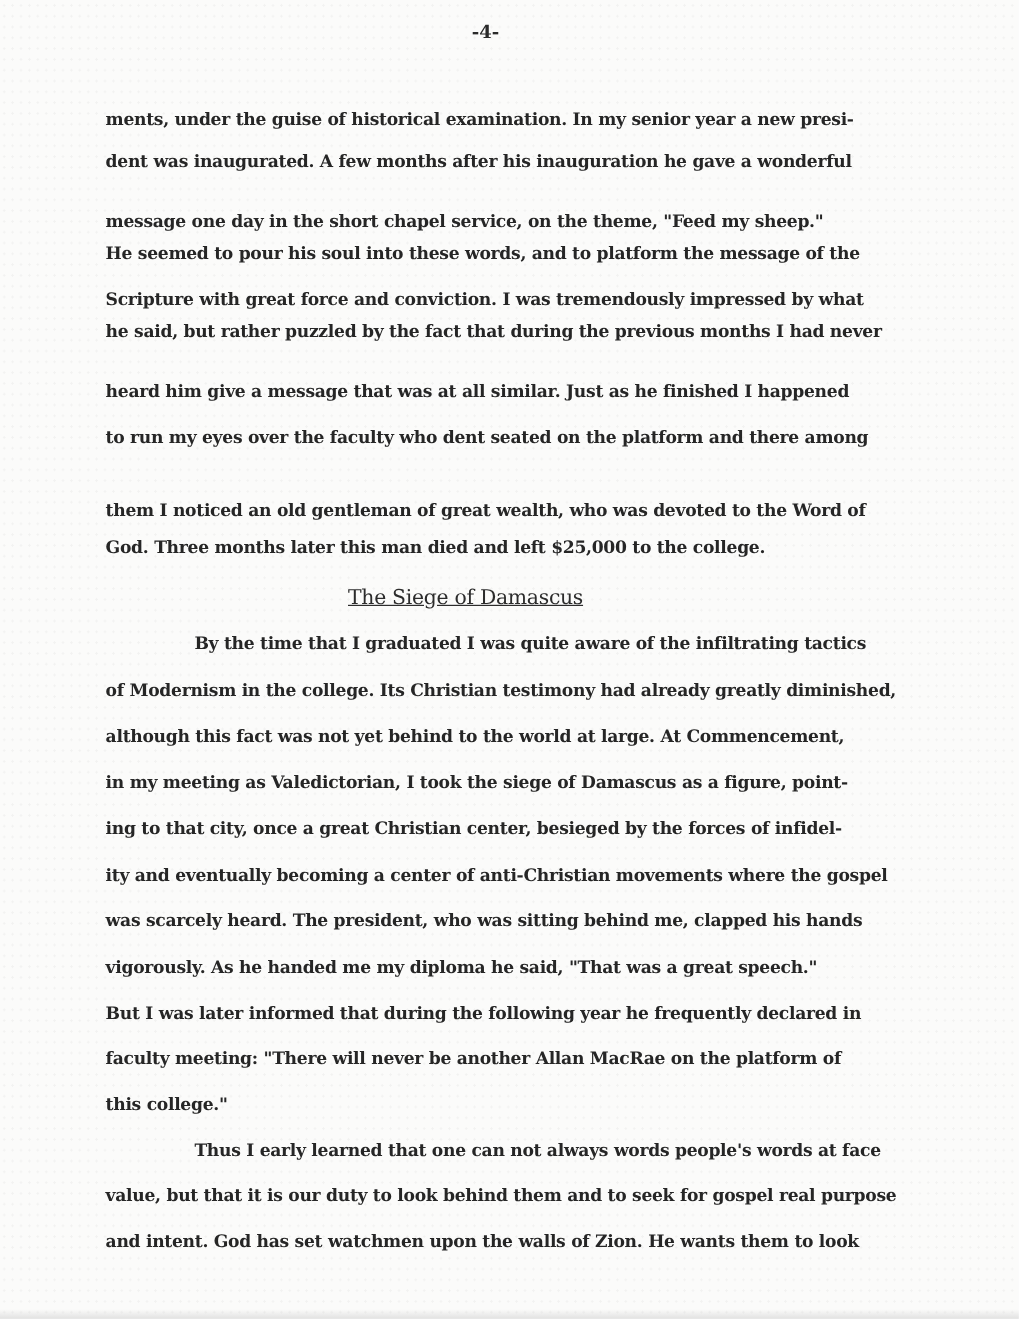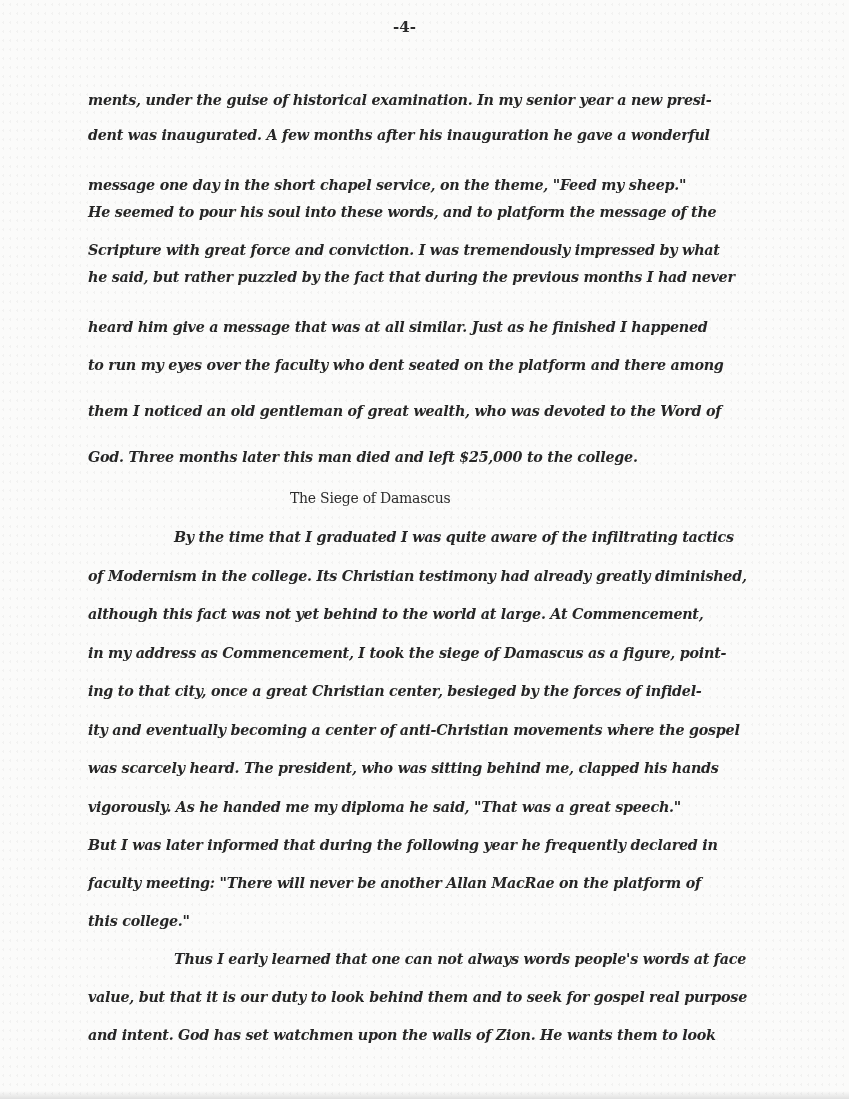--- a/index.html
+++ b/index.html
@@ -38,32 +38,32 @@
     .line {
       position: absolute;
       left: 88px;
       font-family: "DejaVu Serif", serif;
       font-weight: bold;
       font-size: 14.3px;
       letter-spacing: -0.25px;
       color: #262626;
       white-space: nowrap;
       line-height: 18px;
-      font-style: italic;
     }
-    .line.indent { left: 174px; text-align: center; }
+    .line.indent { left: 162px; text-align: center; }
     .heading {
       position: absolute;
       left: 290px;
       font-family: "DejaVu Serif", serif;
-      font-size: 14px;
+      font-size: 17px;
       letter-spacing: -0.25px;
       color: #2c2c2c;
       white-space: nowrap;
       line-height: 18px;
+      text-decoration: underline;
     }
     .bottom-shadow {
       position: absolute;
       left: 0; bottom: 0;
       width: 849px;
       height: 8px;
       background: linear-gradient(to bottom, rgba(200,200,200,0), rgba(200,200,200,0.5));
     }
   </style>
 </head>
@@ -74,31 +74,31 @@
 
   <div>
     <div class="line" style="top:91px">ments, under the guise of historical examination.  In my senior year a new presi-</div>
     <div class="line" style="top:126px">dent was inaugurated.  A few months after his inauguration he gave a wonderful</div>
     <div class="line" style="top:176px">message one day in the short chapel service, on the theme, "Feed my sheep."</div>
     <div class="line" style="top:203px">He seemed to pour his soul into these words, and to platform the message of the</div>
     <div class="line" style="top:241px">Scripture with great force and conviction.  I was tremendously impressed by what</div>
     <div class="line" style="top:268px">he said, but rather puzzled by the fact that during the previous months I had never</div>
     <div class="line" style="top:318px">heard him give a message that was at all similar.  Just as he finished I happened</div>
     <div class="line" style="top:356px">to run my eyes over the faculty who dent seated on the platform and there among</div>
-    <div class="line" style="top:402px">them I noticed an old gentleman of great wealth, who was devoted to the Word of</div>
+    <div class="line" style="top:417px">them I noticed an old gentleman of great wealth, who was devoted to the Word of</div>
     <div class="line" style="top:448px">God.  Three months later this man died and left $25,000 to the college.</div>
   </div>
 
   <div class="heading" style="top:489px">The Siege of Damascus</div>
 
   <div>
     <div class="line indent" style="top:528px">By the time that I graduated I was quite aware of the infiltrating tactics</div>
     <div class="line" style="top:567px">of Modernism in the college.  Its Christian testimony had already greatly diminished,</div>
     <div class="line" style="top:605px">although this fact was not yet behind to the world at large.  At Commencement,</div>
-    <div class="line" style="top:644px">in my address as Commencement, I took the siege of Damascus as a figure, point-</div>
+    <div class="line" style="top:644px">in my meeting as Valedictorian, I took the siege of Damascus as a figure, point-</div>
     <div class="line" style="top:682px">ing to that city, once a great Christian center, besieged by the forces of infidel-</div>
     <div class="line" style="top:721px">ity and eventually becoming a center of anti-Christian movements where the gospel</div>
     <div class="line" style="top:759px">was scarcely heard.  The president, who was sitting behind me, clapped his hands</div>
     <div class="line" style="top:798px">vigorously.  As he handed me my diploma he said, "That was a great speech."</div>
     <div class="line" style="top:836px">But I was later informed that during the following year he frequently declared in</div>
     <div class="line" style="top:874px">faculty meeting:  "There will never be another Allan MacRae on the platform of</div>
     <div class="line" style="top:912px">this college."</div>
   </div>
 
   <div>

